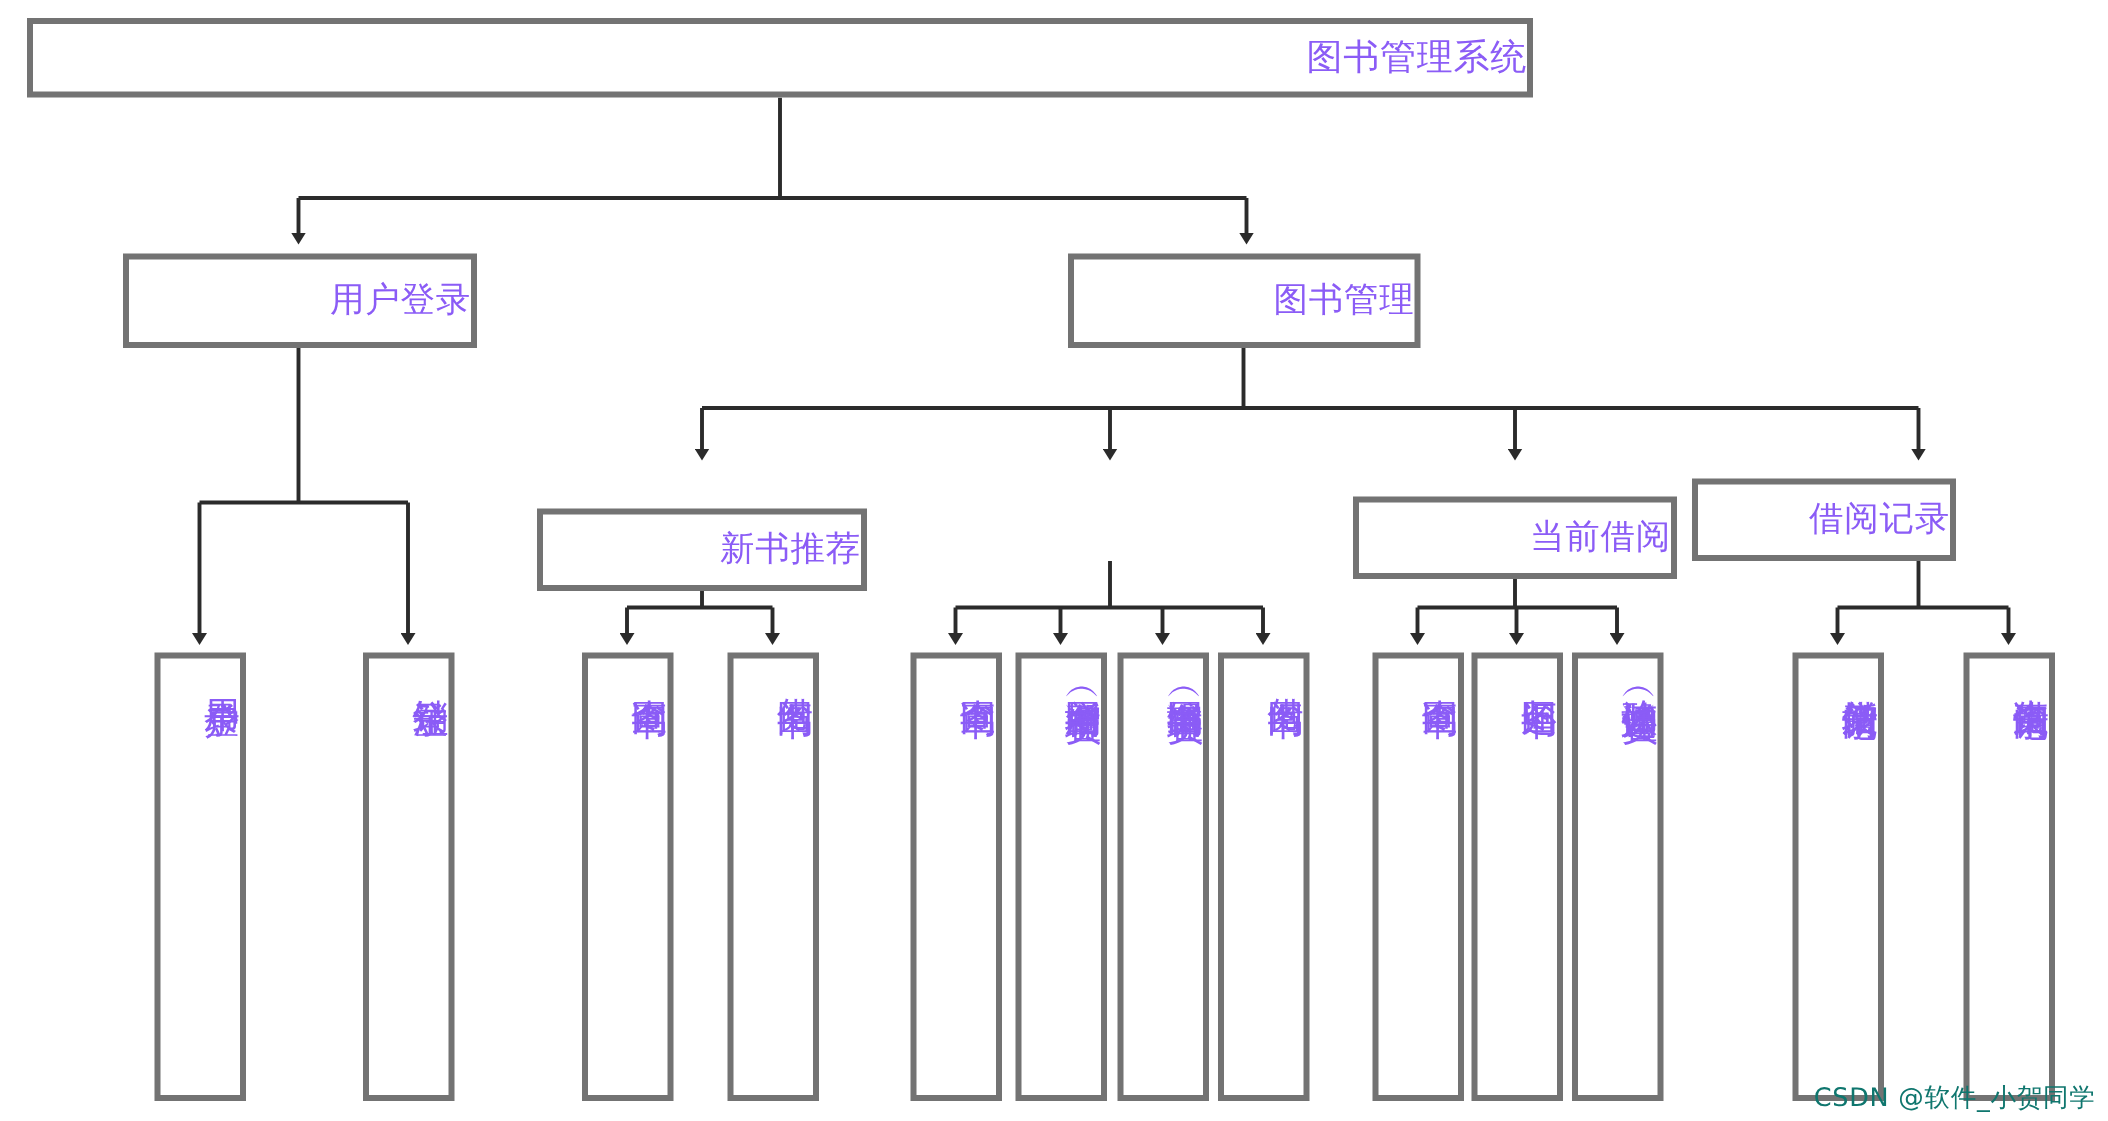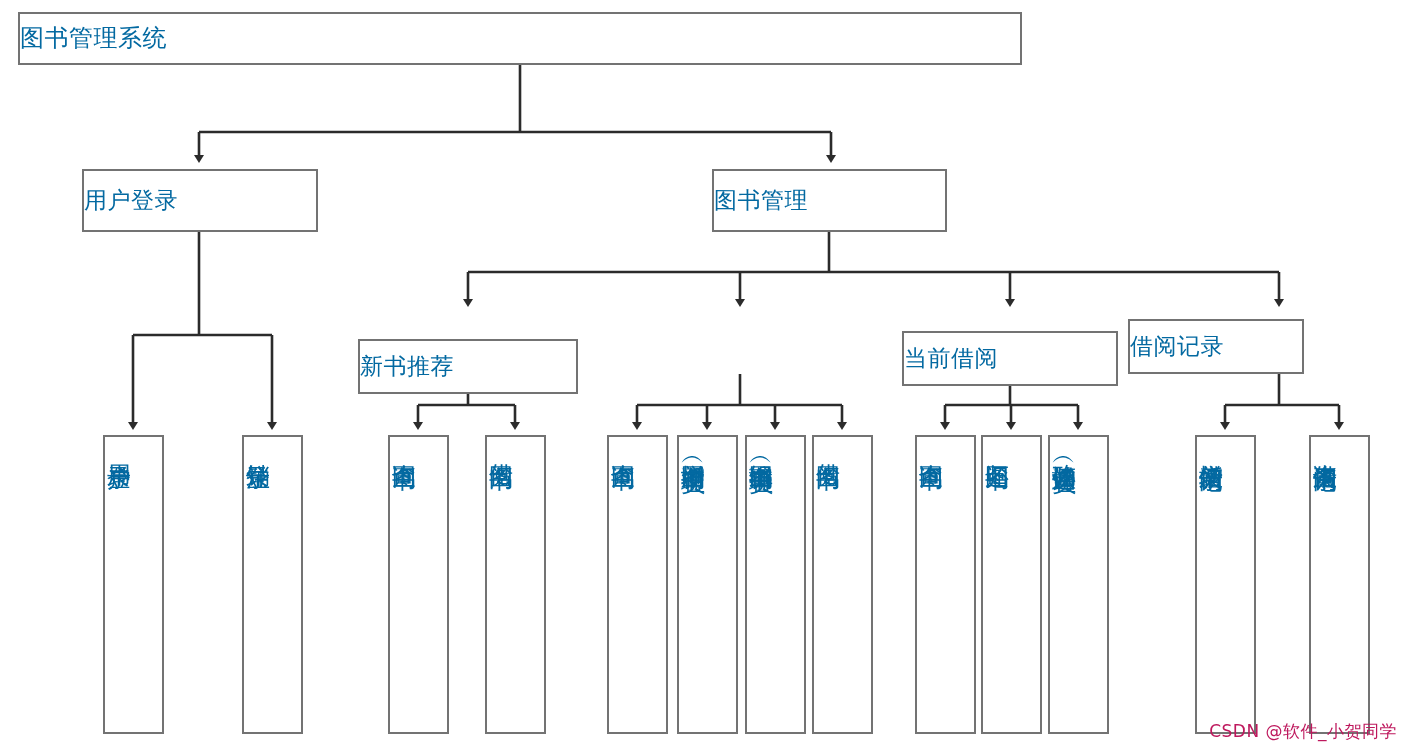--- a/index.html
+++ b/index.html
@@ -21,25 +21,25 @@
     position: absolute;
     left: 0;
     top: 0;
     width: 1405px;
     height: 747px;
   }
   .node {
     position: absolute;
     box-sizing: border-box;
     background: #ffffff;
-    border: 2px solid #737373;
+    border: 4px solid #737373;
     display: flex;
     align-items: center;
-    justify-content: flex-start;
-    color: #0369a1;
+    justify-content: flex-end;
+    color: #8b5cf6;
   }
   .node-label {
     display: block;
     text-align: center;
     line-height: 1.28;
     letter-spacing: 0.5px;
   }
   
   .node.h .node-label {
     writing-mode: horizontal-tb;
@@ -57,21 +57,21 @@
     font-size: 24px;
     line-height: 1.08;
     letter-spacing: 1px;
     white-space: nowrap;
   }
   #watermark {
     position: absolute;
     right: 8px;
     bottom: 4px;
     font-size: 17px;
-    color: #be185d;
+    color: #0f766e;
     letter-spacing: 0.5px;
     white-space: nowrap;
     pointer-events: none;
   }
 </style>
 </head>
 <body>
 
 <div id="canvas">
 

